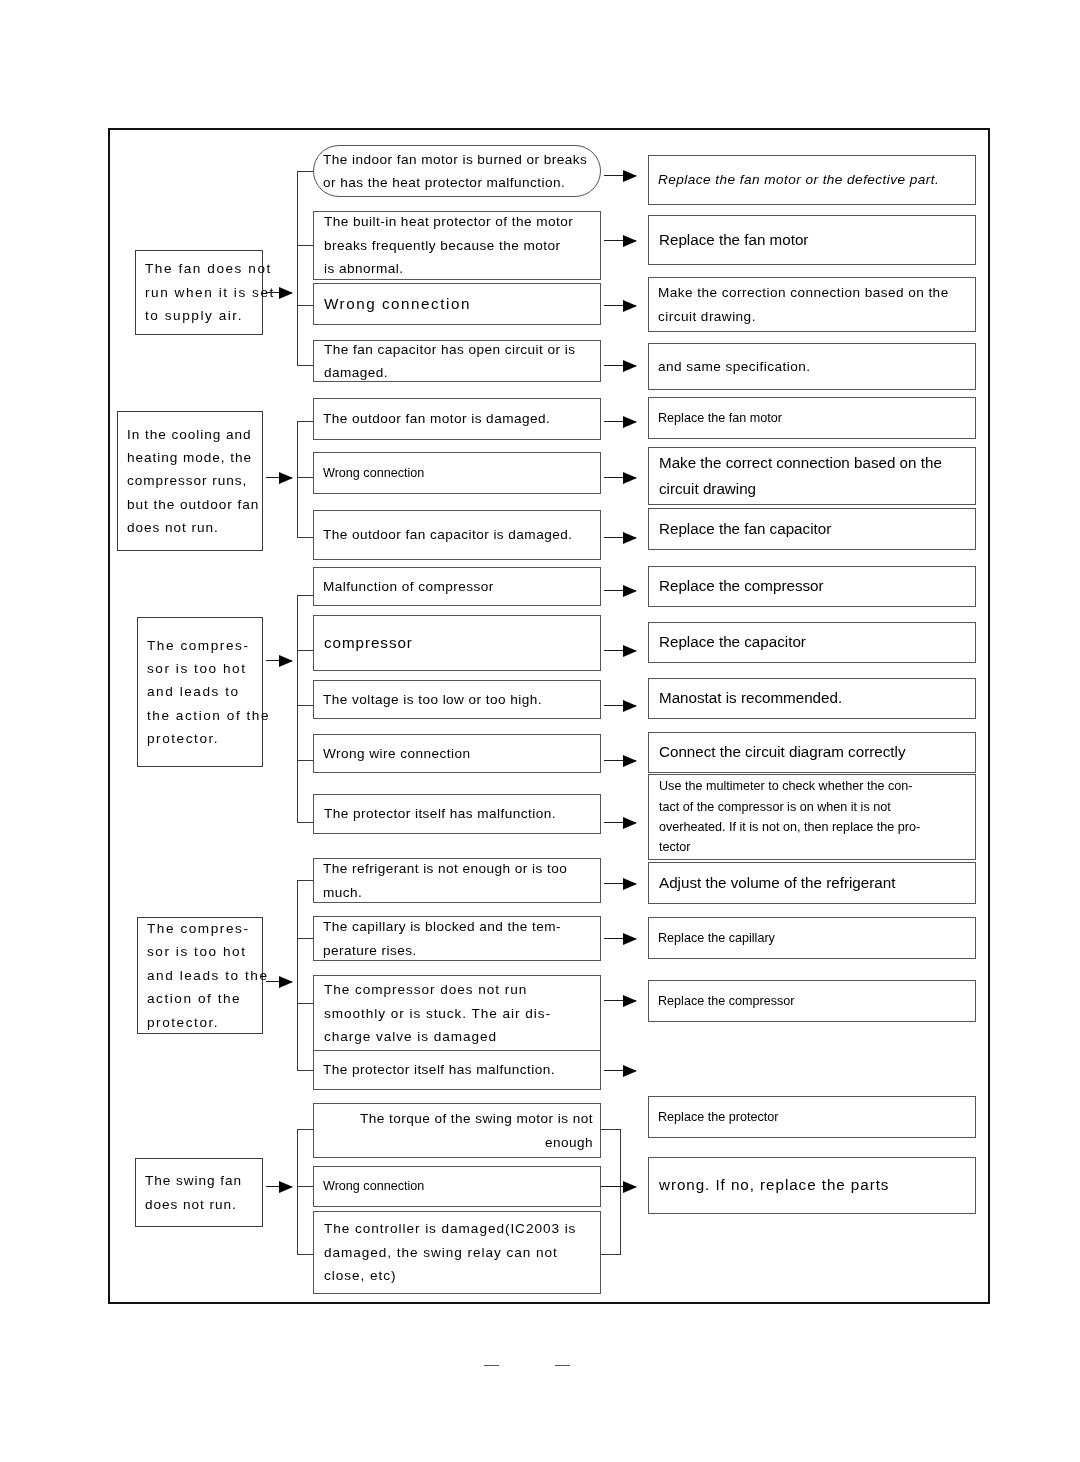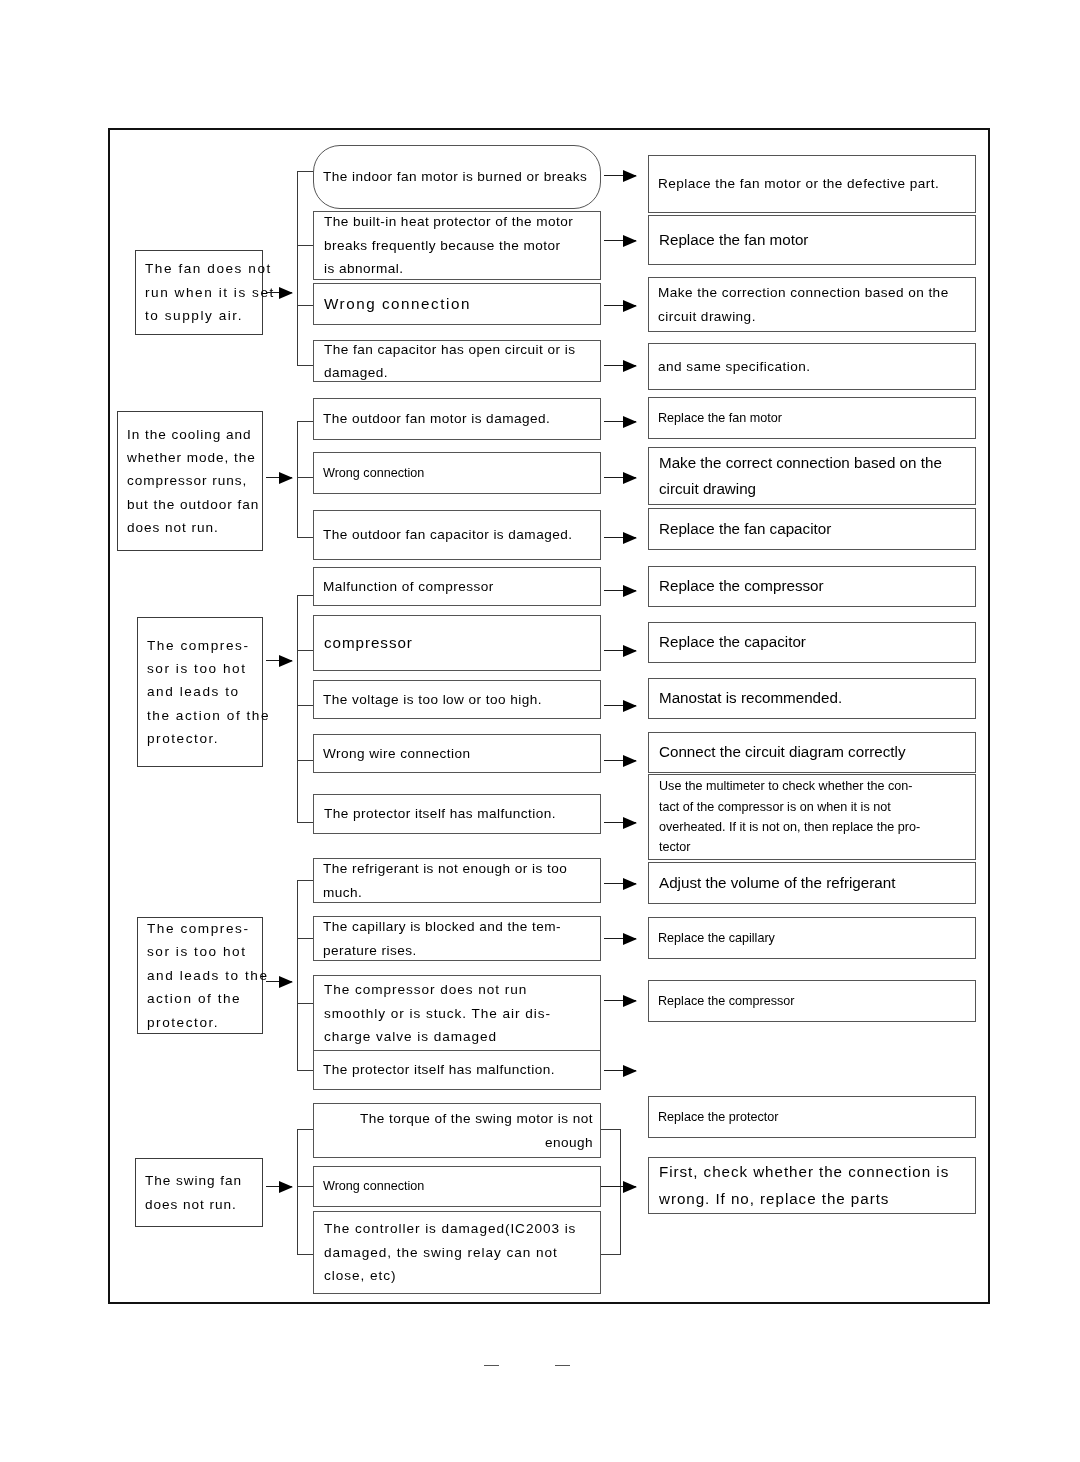--- a/index.html
+++ b/index.html
@@ -104,25 +104,26 @@
 
 <div class="node symptom sp-wide" style="left:135px; top:250px; width:128px; height:85px;">
   <span class="ln">The fan does not</span>
   <span class="ln">run when it is set</span>
   <span class="ln">to supply air.</span>
 </div>
 <div class="arrow" style="left:266px; top:292px; width:26px;"></div>
 <div class="vline" style="left:297px; top:171px; height:194px;"></div>
 
 <div class="hline" style="left:297px; top:171px; width:17px;"></div>
-<div class="node cause sp-sm" style="left:313px; top:145px; width:288px; height:64px;border-radius:27px;">
+<div class="node cause sp-sm" style="left:313px; top:145px; width:288px; height:52px;border-radius:27px;">
   <span class="ln">The indoor fan motor is burned or breaks</span>
+  <span class="ln">or has the heat protector malfunction.</span>
 </div>
 <div class="arrow" style="left:604px; top:175px; width:32px;"></div>
-<div class="node action sp-sm" style="left:648px; top:155px; width:328px; height:58px;">
+<div class="node action sp-sm" style="left:648px; top:155px; width:328px; height:50px;font-style:italic;">
   <span class="ln">Replace the fan motor or the defective part.</span>
 </div>
 
 <div class="hline" style="left:297px; top:245px; width:17px;"></div>
 <div class="node cause indent sp-sm" style="left:313px; top:211px; width:288px; height:69px;">
   <span class="ln">The built-in heat protector of the motor</span>
   <span class="ln">breaks frequently because the motor</span>
   <span class="ln">is abnormal.</span>
 </div>
 <div class="arrow" style="left:604px; top:240px; width:32px;"></div>
@@ -145,21 +146,21 @@
   <span class="ln">The fan capacitor has open circuit or is</span>
   <span class="ln">damaged.</span>
 </div>
 <div class="arrow" style="left:604px; top:365px; width:32px;"></div>
 <div class="node action sp-sm" style="left:648px; top:343px; width:328px; height:47px;">
   <span class="ln">and same specification.</span>
 </div>
 
 <div class="node symptom sp-mid" style="left:117px; top:411px; width:146px; height:140px;">
   <span class="ln">In the cooling and</span>
-  <span class="ln">whether mode, the</span>
+  <span class="ln">heating mode, the</span>
   <span class="ln">compressor runs,</span>
   <span class="ln">but the outdoor fan</span>
   <span class="ln">does not run.</span>
 </div>
 <div class="arrow" style="left:266px; top:477px; width:26px;"></div>
 <div class="vline" style="left:297px; top:421px; height:116px;"></div>
 
 <div class="hline" style="left:297px; top:421px; width:17px;"></div>
 <div class="node cause sp-sm" style="left:313px; top:398px; width:288px; height:42px;">
   <span class="ln">The outdoor fan motor is damaged.</span>
@@ -319,17 +320,16 @@
   <span class="ln">The controller is damaged(IC2003 is</span>
   <span class="ln">damaged, the swing relay can not</span>
   <span class="ln">close, etc)</span>
 </div>
 
 <div class="hline" style="left:601px; top:1129px; width:20px;"></div>
 <div class="hline" style="left:601px; top:1254px; width:20px;"></div>
 <div class="vline" style="left:620px; top:1129px; height:126px;"></div>
 <div class="arrow" style="left:601px; top:1186px; width:35px;"></div>
 <div class="node action big indent sp-mid" style="left:648px; top:1157px; width:328px; height:57px;">
-  <span class="ln">First, check whether the connection is</span>
   <span class="ln">wrong. If no, replace the parts</span>
 </div>
 
 <div id="page-footer">— —</div>
 
 </body></html>

